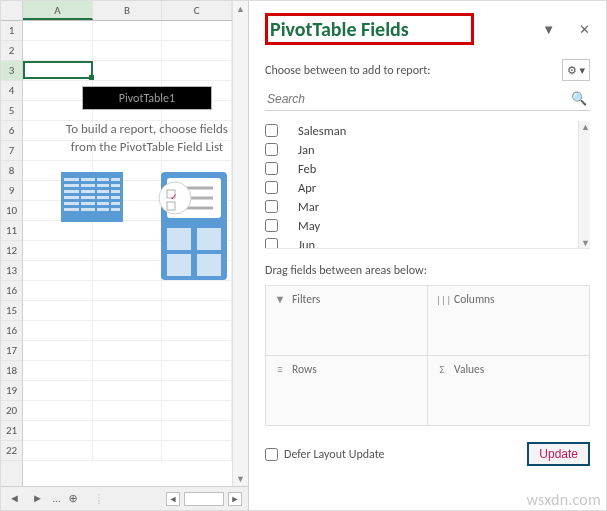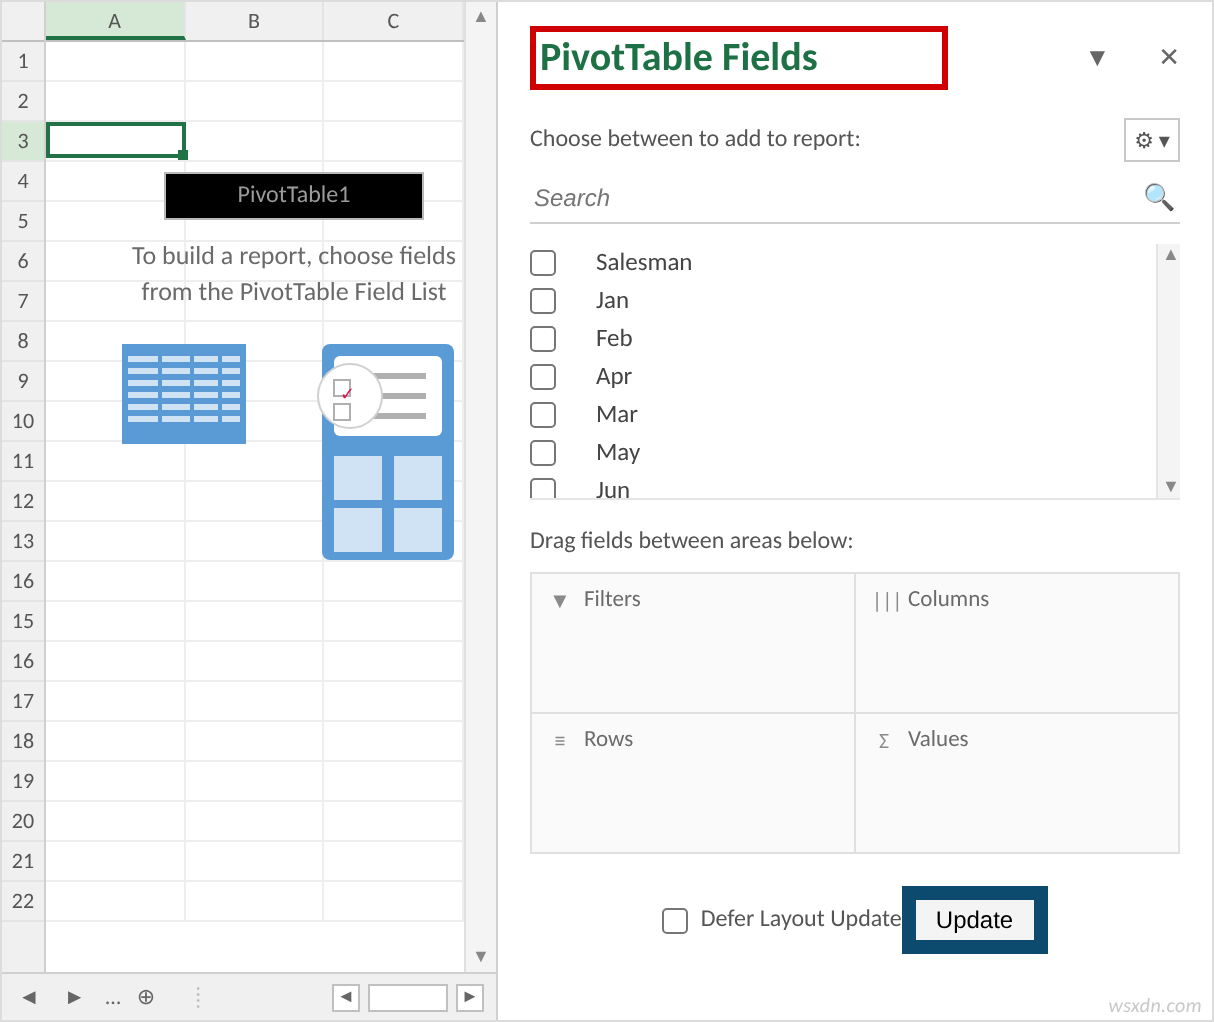--- a/index.html
+++ b/index.html
@@ -50,25 +50,25 @@
     .search .sicon { color: #888; font-size: 13px; }
     .field-list { position: relative; height: 128px; overflow: hidden; border-bottom: 1px solid #e6e6e6; }
     .field-list .fv { position:absolute; right:-2px; top:0; width:14px; height:100%; background:#f4f4f4; border-left:1px solid #e4e4e4; display:flex; flex-direction:column; justify-content:space-between; align-items:center; font-size:9px; color:#888; }
     .field-item { display: flex; align-items: center; gap: 20px; padding: 2px 0; font-size: 12.5px; color: #444; }
     .field-item input[type=checkbox] { width: 13px; height: 13px; accent-color: #666; }
     .drag-label { font-size: 12px; color: #555; margin: 14px 0 8px; }
     .areas { display: grid; grid-template-columns: 1fr 1fr; grid-template-rows: 70px 70px; border-top:1px solid #e0e0e0; border-left:1px solid #e0e0e0; }
     .area { border-right:1px solid #e0e0e0; border-bottom:1px solid #e0e0e0; padding: 6px 8px; background:#fafafa; }
     .area-hdr { font-size: 11.5px; color: #6b6b6b; display: flex; align-items: center; gap: 6px; }
     .area-icon { font-size: 11px; color: #8a8a8a; width:12px; display:inline-block; text-align:center; }
-    .footer { display: flex; align-items: center; justify-content: center; margin-top: 12px; padding-top: 4px; }
+    .footer { display: flex; align-items: center; justify-content: space-between; margin-top: 12px; padding-top: 4px; }
     .footer label { display: flex; align-items: center; gap: 6px; font-size: 12px; color: #555; }
-    .update-btn { border:7px solid #0c4a6e; background:#f4f4f4; color:#000000; padding: 3px 10px; font-size: 12px; }
-    
-    .wm { position: fixed; right: 6px; bottom: 2px; font-size: 10px; color: #c8c8c8; letter-spacing: .2px; font-style: italic; }
+    .update-btn { border:2px solid #0c4a6e; background:#f4f4f4; color:#be185d; padding: 3px 10px; font-size: 12px; }
+    
+    .wm { position: fixed; right: 6px; bottom: 2px; font-size: 16px; color: #c8c8c8; letter-spacing: .2px; }
   </style>
 </head>
 <body>
 
 <div class="sheet-area">
   <div class="grid-wrap">
     <div class="row-hdrs" id="rowhdrs">
         <div></div>
         <div>1</div>
         <div>2</div>

